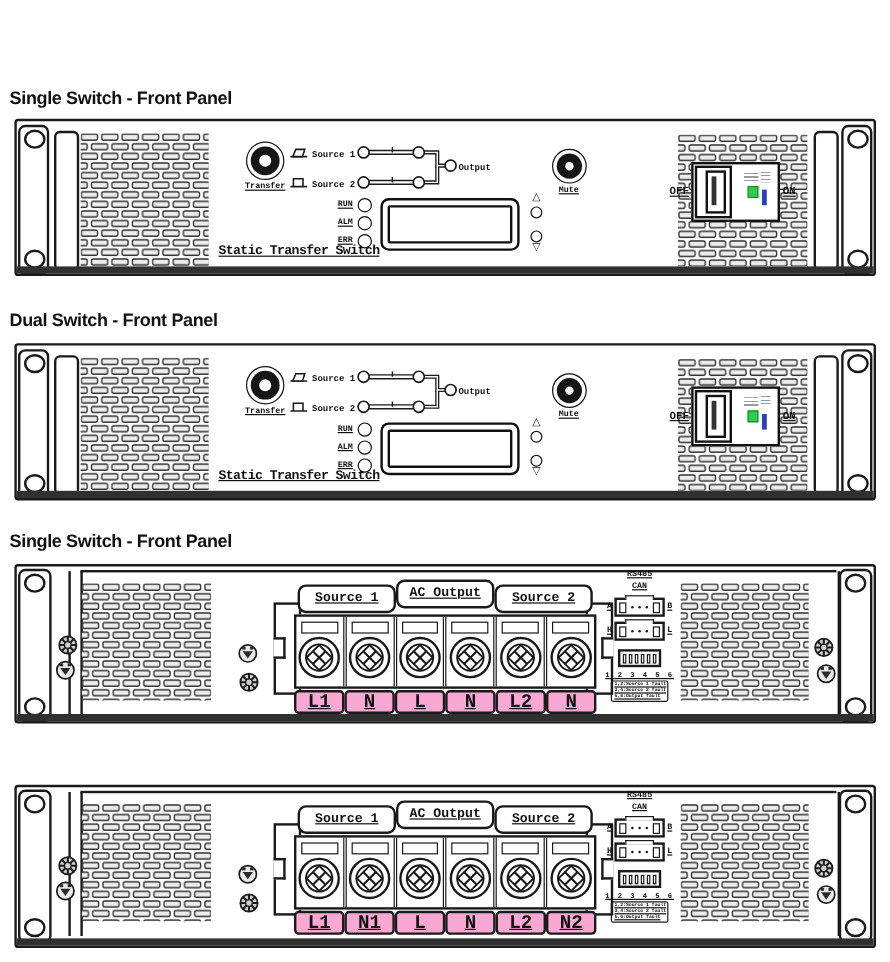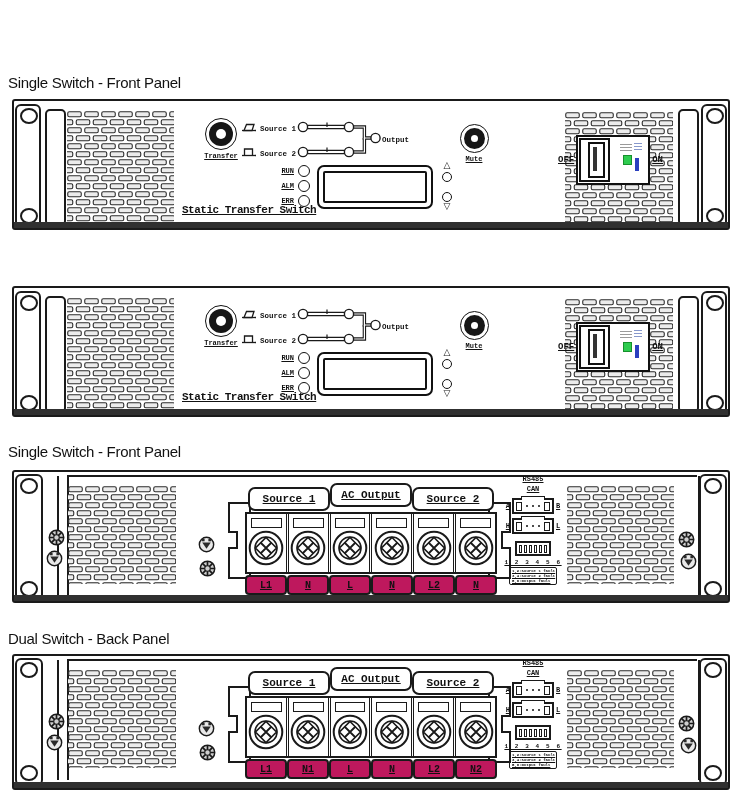--- a/index.html
+++ b/index.html
@@ -1,20 +1,20 @@
 <!DOCTYPE html>
 <html><head>
 <meta charset="utf-8">
 <style>
   html,body{margin:0;padding:0;background:#fff;}
   .page{position:relative;width:742px;height:802px;background:#fff;overflow:hidden;
         font-family:"Liberation Sans",sans-serif;color:#111;}
   .page-title{position:absolute;left:12px;top:6px;font-size:29px;font-weight:bold;
         letter-spacing:-1px;white-space:nowrap;}
-  .sec-label{position:absolute;left:8px;font-size:15px;font-weight:normal;letter-spacing:-0.3px;white-space:nowrap;}
+  .sec-label{position:absolute;left:8px;font-size:15px;font-weight:bold;letter-spacing:-0.3px;white-space:nowrap;}
   #s1{top:74px}#s2{top:259px}#s3{top:443px}#s4{top:630px}
 
   .panel{position:absolute;left:12px;width:718px;box-sizing:border-box;
          border:2px solid #1a1a1a;border-radius:3px;background:#fff;}
   #p1{top:99px;height:131px}#p2{top:286px;height:131px}
   #p3{top:470px;height:133px}#p4{top:654px;height:136px}
   .pbottom{position:absolute;left:0;right:0;bottom:0;height:6px;background:#303030;}
 
   .mono{font-family:"Liberation Mono",monospace;font-weight:bold;text-decoration:underline;}
 
@@ -83,22 +83,22 @@
   .th1{left:234px;top:15px}.th2{left:316px;top:11px}.th3{left:398px;top:15px}
 
   .tstrip{position:absolute;left:231px;top:40px;width:252px;height:62px;border:2px solid #1a1a1a;
           background:#fff;display:flex;box-sizing:border-box;}
   .tcell{flex:1;position:relative;border-right:3px double #1a1a1a;}
   .tcell:last-child{border-right:none;}
   .clamp{position:absolute;left:4px;right:4px;top:4px;height:8px;border:1.5px solid #1a1a1a;}
   .tsc{position:absolute;left:50%;top:16px;transform:translateX(-50%);}
 
   .tlabels{position:absolute;left:231px;top:103px;width:252px;display:flex;}
-  .tlabel{width:42px;height:20px;border:2px solid #1a1a1a;border-radius:4px;background:#be185d;box-sizing:border-box;
-          display:flex;align-items:center;justify-content:center;font-size:10px;}
+  .tlabel{width:42px;height:20px;border:2px solid #1a1a1a;border-radius:4px;background:#f9a8d4;box-sizing:border-box;
+          display:flex;align-items:center;justify-content:center;font-size:16px;}
 
   .comm{position:absolute;left:486px;top:2px;width:66px;display:flex;flex-direction:column;align-items:center;}
   .ctitle{font-size:7px;line-height:10px;}
   .connrow{display:flex;align-items:center;gap:2px;margin-top:4px;}
   .cl{font-size:7px;}
   .connbody{position:relative;display:flex;align-items:center;justify-content:space-between;
             padding:0 2px;width:34px;height:12px;border:2px solid #1a1a1a;background:#fff;box-sizing:content-box;}
   .connbody::before{content:"";position:absolute;top:-4px;left:7px;right:7px;height:3px;
             border:1.5px solid #1a1a1a;border-bottom:none;background:#fff;}
   .csq{width:4px;height:7px;border:1.5px solid #1a1a1a;background:#fff;display:block;}
@@ -136,22 +136,22 @@
       <path d="M4.5 7 H13.5 L9 13.5 Z" fill="#2a2a2a"></path>
       <rect x="4" y="3" width="3" height="2.6" fill="#2a2a2a"></rect>
       <rect x="11" y="3" width="3" height="2.6" fill="#2a2a2a"></rect>
     </symbol>
   </defs>
 </svg>
 
 <div class="page">
 
   <div class="sec-label" id="s1">Single Switch - Front Panel</div>
+  <div class="sec-label" id="s2">Dual Switch - Front Panel</div>
   <div class="sec-label" id="s3">Single Switch - Front Panel</div>
-  <div class="sec-label" id="s4">Dual Switch - Back Panel</div>
 
   <div class="panel fp" id="p1">
     <div class="ear ear-l">
       <div class="oval oval-t"></div>
       <div class="oval oval-b"></div>
     </div>
     <div class="vbar vbar-l"></div>
     <svg class="vent" style="left:53px;top:10px" width="107" height="111">
         <rect width="100%" height="100%" fill="url(#brick)"></rect>
       </svg>

